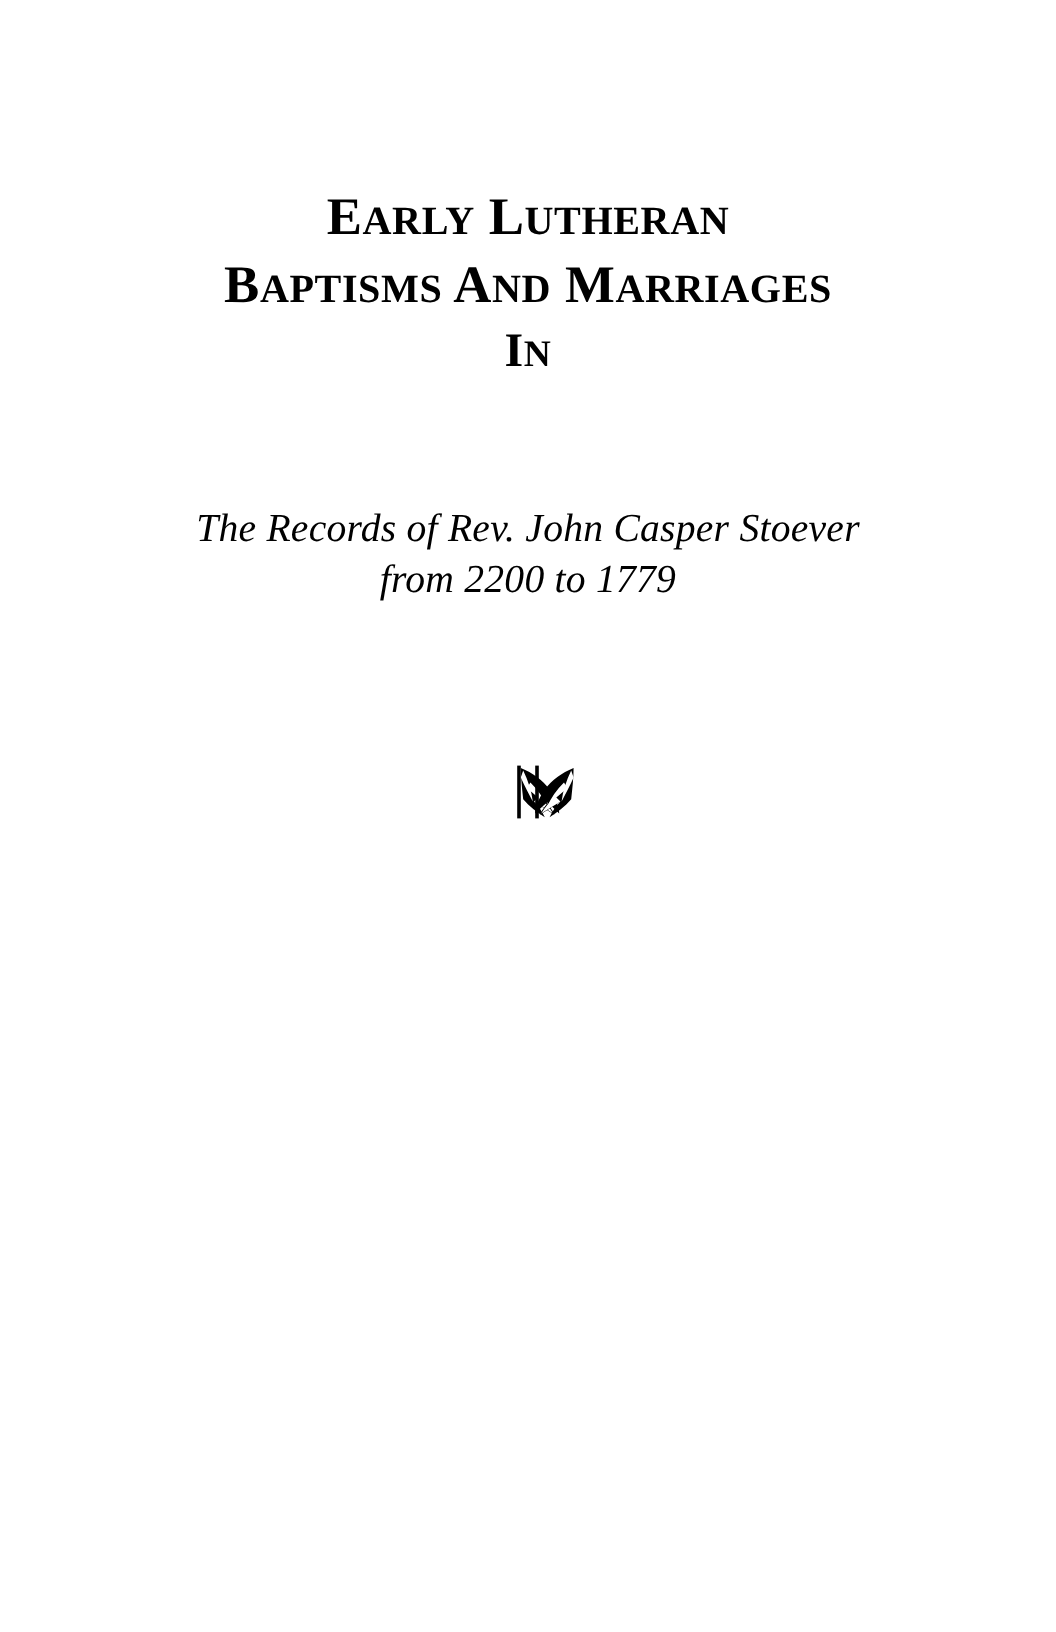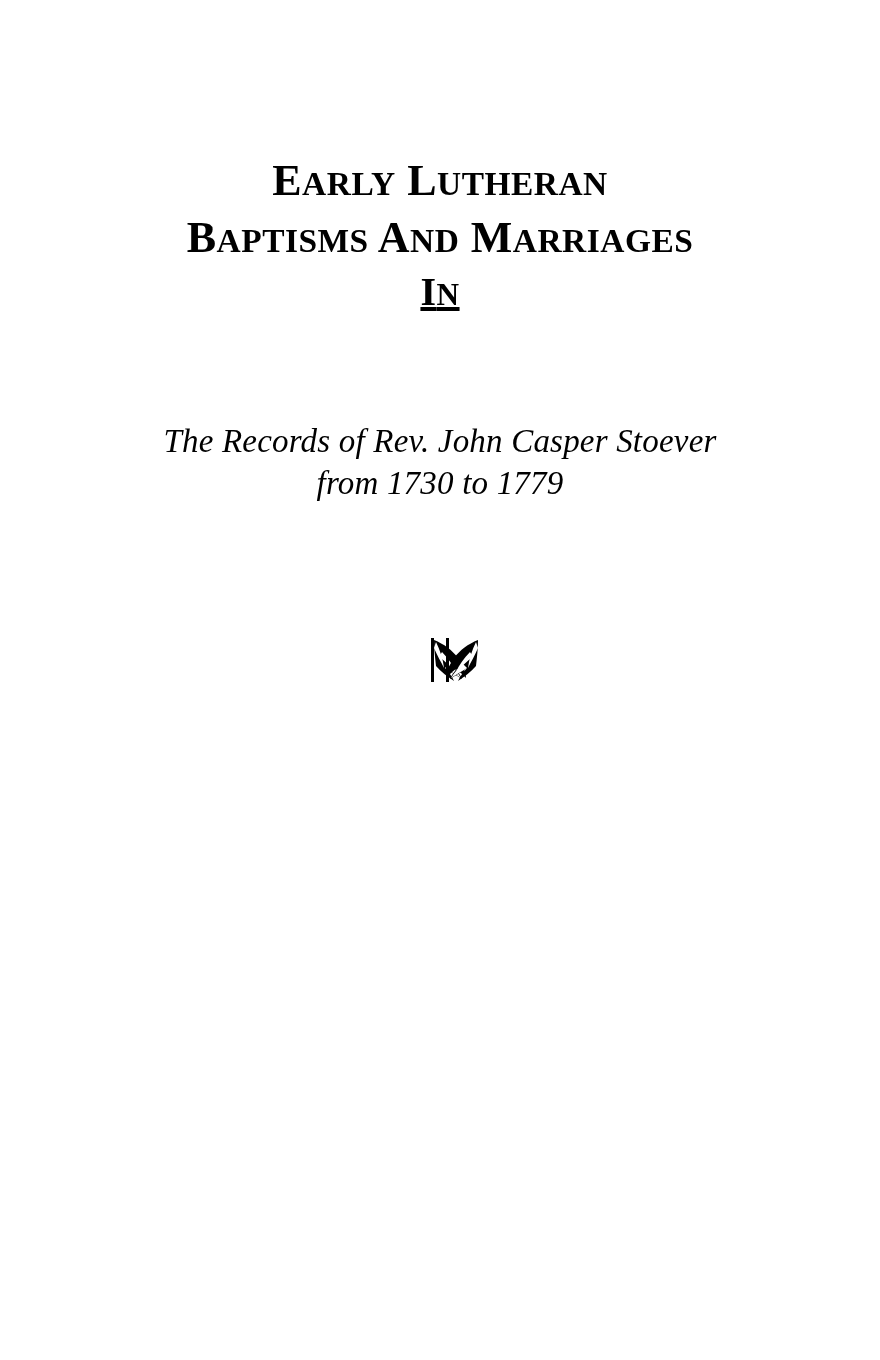--- a/index.html
+++ b/index.html
@@ -41,21 +41,21 @@
     white-space: nowrap;
   }
 
   .title-line .sc {
     text-transform: uppercase;
   }
 
   
   .t1 { font-size: 44px; margin-bottom: 10px; }
   .t2 { font-size: 44px; margin-bottom: 10px; }
-  .t3 { font-size: 44px; margin-bottom: 10px; text-decoration: underline; }
+  .t3 { font-size: 44px; margin-bottom: 10px; }
   .t4 { font-size: 44px; }
 
   .t1 .sc, .t2 .sc, .t3 .sc, .t4 .sc { font-size: 0.76em; }
   .t3 { font-size: 40px; }
   .t3 .sc { font-size: 0.78em; }
 
   .subtitle-block {
     position: absolute;
     top: 420px;
     left: 0;
@@ -108,21 +108,21 @@
 
     <div class="title-line t3">
       <span>I</span><span class="sc">N</span>
     </div>
 
 
   </div>
 
   <div class="subtitle-block">
     <div class="sub1">The Records of Rev. John Casper Stoever</div>
-    <div class="sub2">from 1730 to 1779</div>
+    <div class="sub2">from 2200 to 1779</div>
   </div>
 
   <div class="ornament">
     <svg width="104" height="54" viewBox="0 0 104 54">
       <g fill="#000000">
 
         <g transform="translate(46,27) scale(-1,1) translate(-46,-27)">
           <path d="M46 8 C36 12 28 18 22 26 C17 33 14 41 14 46 C18 42 23 37 29 33 C24 37 20 42 18 47 C23 44 29 40 35 36 C31 40 28 45 26 49 C32 45 39 40 44 34 C45 25 46 16 46 8 Z"></path>
           <path d="M44 10 C40 18 37 27 36 36 C39 30 43 23 46 16 Z" fill="#ffffff"></path>
           <path d="M38 20 C32 26 27 33 24 40 C29 35 35 29 41 25 Z" fill="#ffffff"></path>

